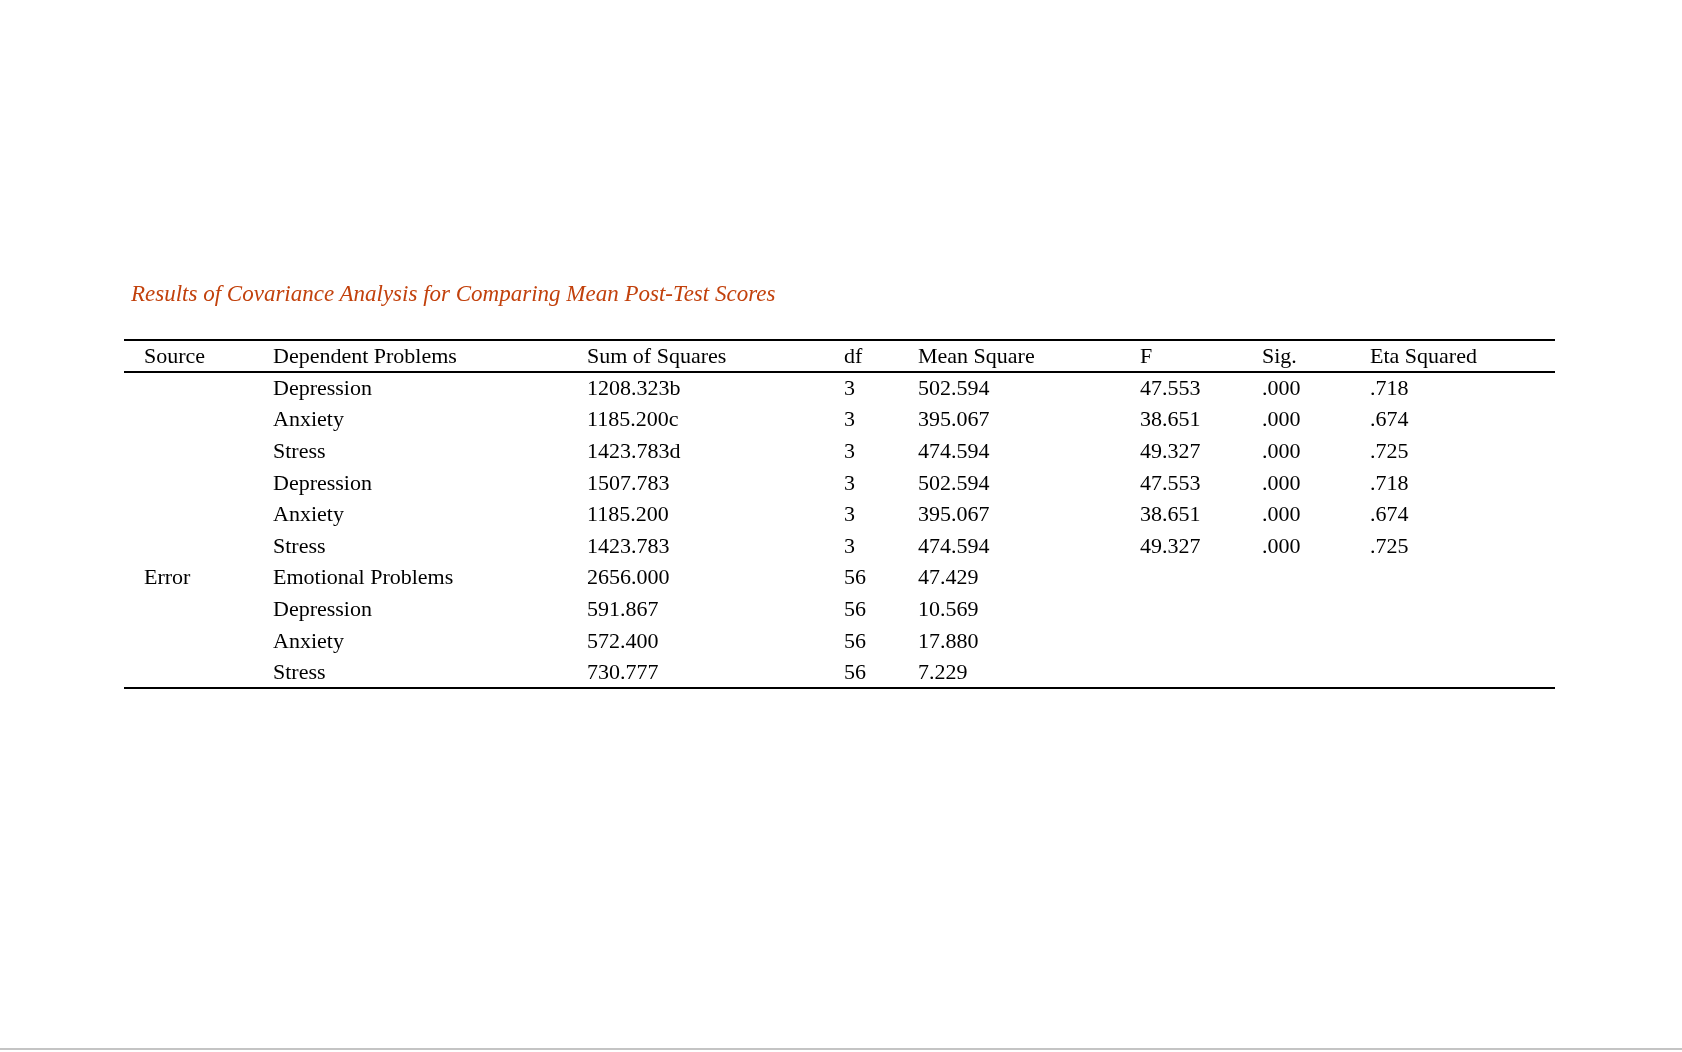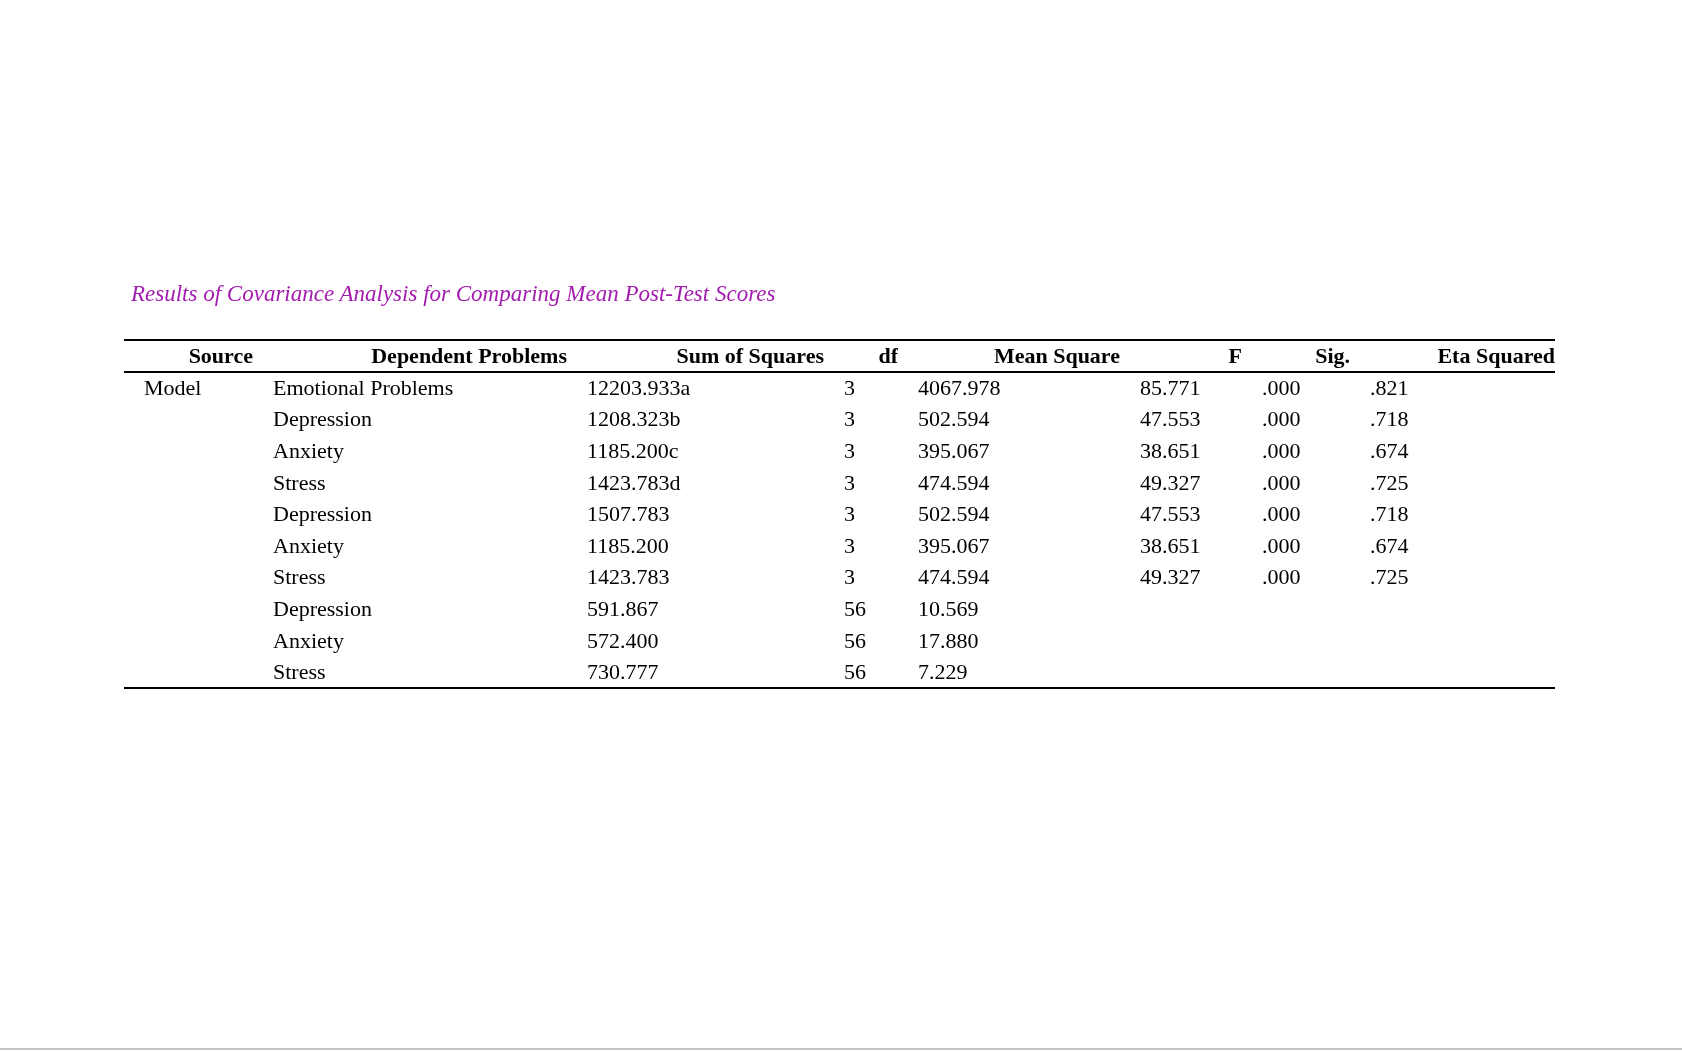--- a/index.html
+++ b/index.html
@@ -20,38 +20,38 @@
     background: #ffffff;
   }
 
   .table-caption {
     position: absolute;
     left: 131px;
     top: 281px;
     font-size: 23px;
     font-style: italic;
     white-space: nowrap;
-    color: #a21caf;
+    color: #c2410c;
   }
 
   table.apa-table {
     position: absolute;
     left: 124px;
     top: 339px;
     width: 1431px;
     border-collapse: collapse;
     table-layout: fixed;
     font-size: 22px;
     border-top: 2px solid #000000;
     border-bottom: 2px solid #000000;
   }
 
   table.apa-table th {
-    font-weight: bold;
-    text-align: right;
+    font-weight: normal;
+    text-align: left;
     vertical-align: middle;
     height: 32px;
     padding: 0 0 0 20px;
     border-bottom: 2px solid #000000;
     white-space: nowrap;
     overflow: hidden;
   }
 
   table.apa-table td {
     text-align: left;
@@ -96,30 +96,20 @@
         <th>Sum of Squares</th>
         <th>df</th>
         <th>Mean Square</th>
         <th>F</th>
         <th>Sig.</th>
         <th>Eta Squared</th>
       </tr>
     </thead>
     <tbody>
       <tr>
-        <td>Model</td>
-        <td>Emotional Problems</td>
-        <td>12203.933a</td>
-        <td>3</td>
-        <td>4067.978</td>
-        <td>85.771</td>
-        <td>.000</td>
-        <td>.821</td>
-      </tr>
-      <tr>
         <td></td>
         <td>Depression</td>
         <td>1208.323b</td>
         <td>3</td>
         <td>502.594</td>
         <td>47.553</td>
         <td>.000</td>
         <td>.718</td>
       </tr>
       <tr>
@@ -166,20 +156,30 @@
         <td></td>
         <td>Stress</td>
         <td>1423.783</td>
         <td>3</td>
         <td>474.594</td>
         <td>49.327</td>
         <td>.000</td>
         <td>.725</td>
       </tr>
       <tr>
+        <td>Error</td>
+        <td>Emotional Problems</td>
+        <td>2656.000</td>
+        <td>56</td>
+        <td>47.429</td>
+        <td></td>
+        <td></td>
+        <td></td>
+      </tr>
+      <tr>
         <td></td>
         <td>Depression</td>
         <td>591.867</td>
         <td>56</td>
         <td>10.569</td>
         <td></td>
         <td></td>
         <td></td>
       </tr>
       <tr>

